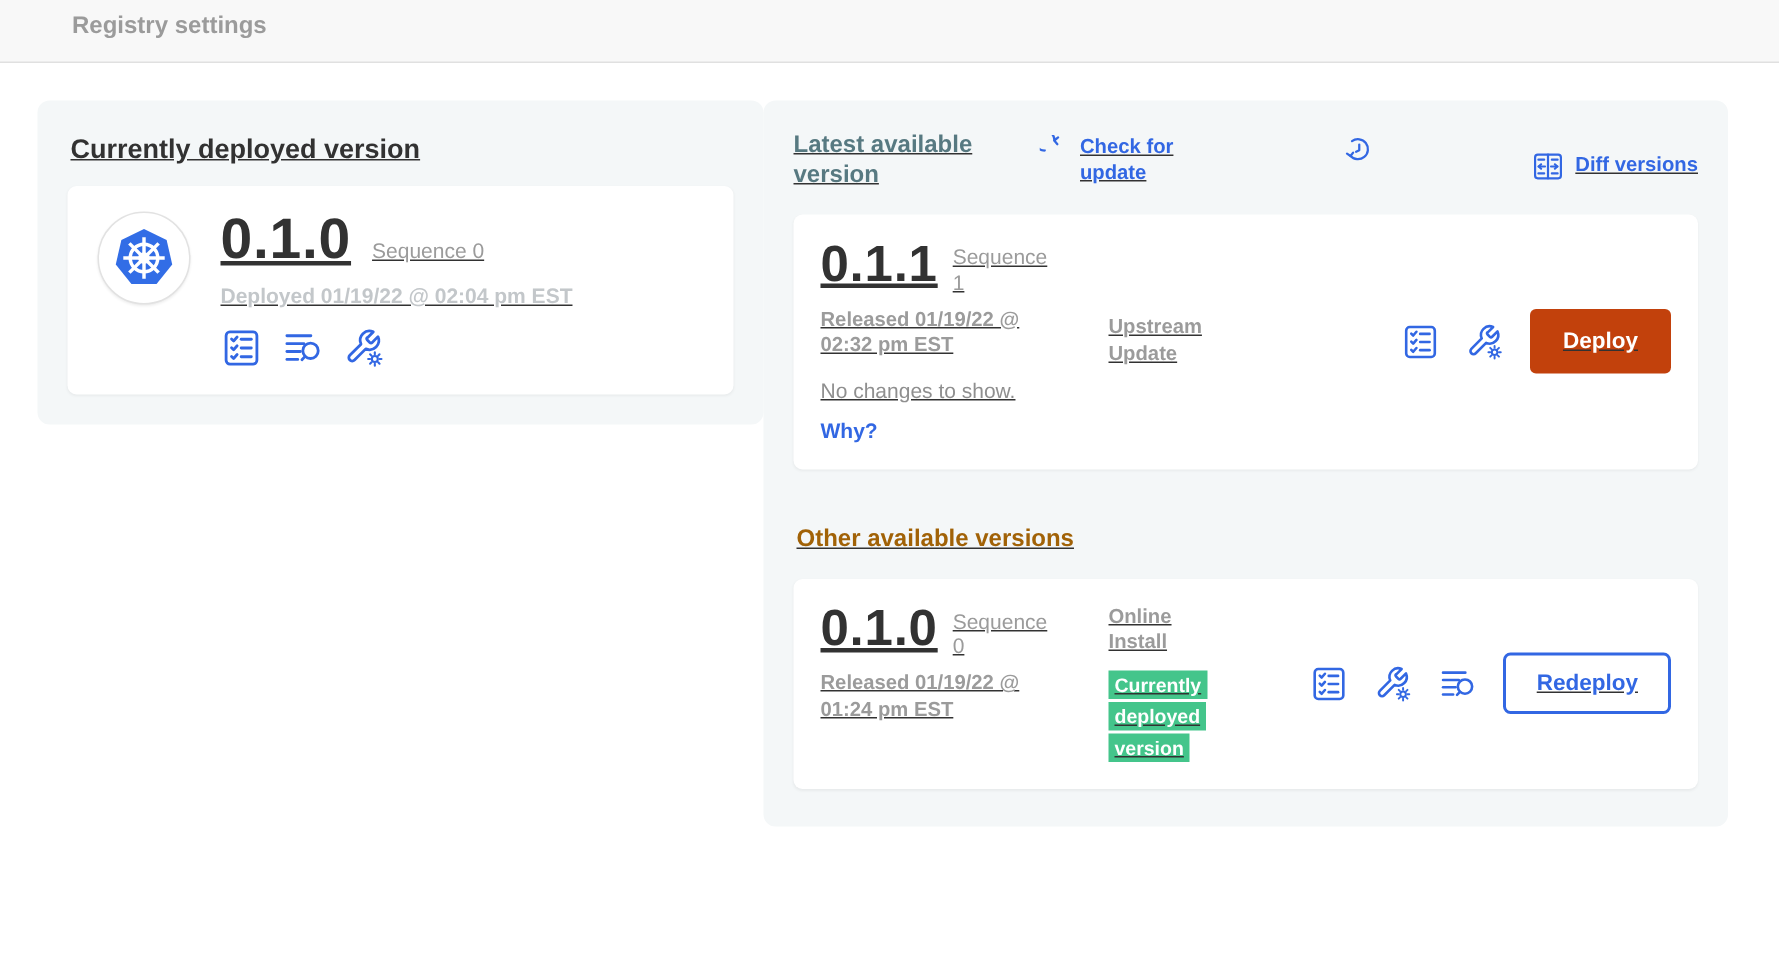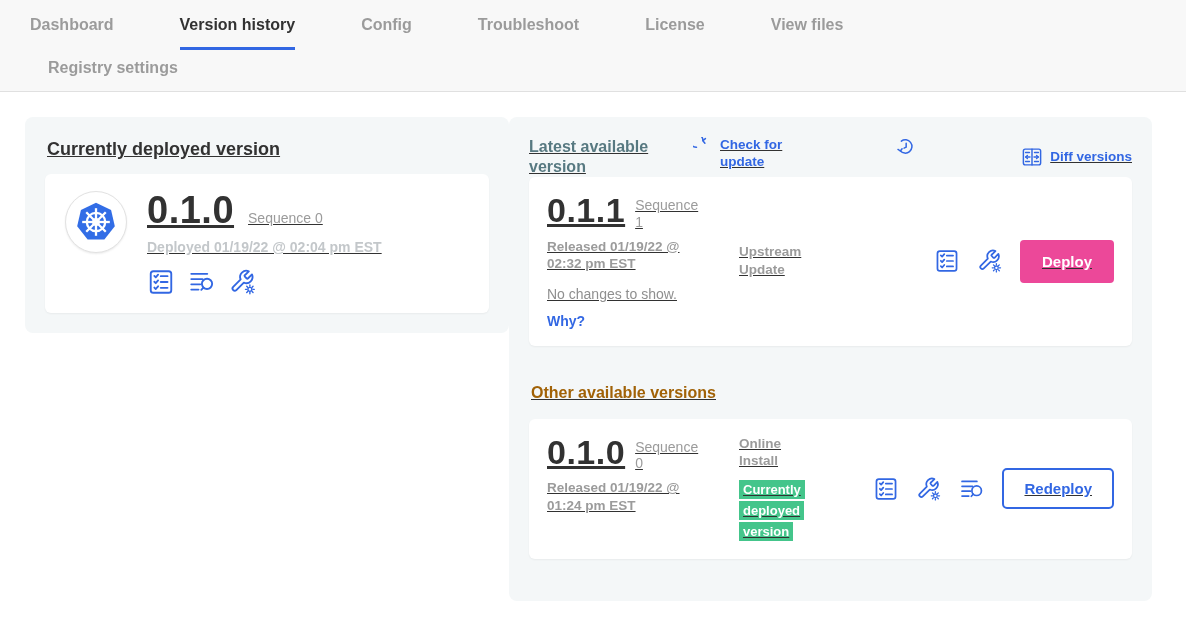--- a/index.html
+++ b/index.html
@@ -94,21 +94,22 @@
   .blue-icon { color: #3267e3; cursor: pointer; display: inline-flex; }
 
   
   .right-panel {
     width: 643px;
     min-height: 484px;
     padding: 20px;
   }
   .panel-header {
     display: flex;
-    align-items: flex-start;
+    align-items: center;
+    margin-bottom: 16px;
   }
   .panel-header h3 {
     width: 142px;
     flex: none;
     font-size: 16px;
     font-weight: 700;
     color: #577981;
     line-height: 1.25;
   }
   .header-actions {
@@ -177,21 +178,21 @@
   }
   .btn {
     border: none;
     border-radius: 4px;
     font-family: inherit;
     font-size: 15px;
     font-weight: 700;
     cursor: pointer;
   }
   .btn-primary {
-    background: #ec4899;
+    background: #c2410c;
     color: #fff;
     padding: 13px 22px;
   }
   .btn-outline {
     background: #fff;
     color: #3267e3;
     border: 2px solid #3267e3;
     border-radius: 5px;
     padding: 10px 20px;
     text-align: center;
@@ -287,28 +288,20 @@
         <line x1="50" y1="50" x2="28.8" y2="28.8"></line>
         <line x1="50" y1="50" x2="71.2" y2="71.2"></line>
         <line x1="50" y1="50" x2="28.8" y2="71.2"></line>
       </g>
       <circle cx="50" cy="50" r="8.5" fill="#ffffff"></circle>
     </symbol>
   </defs>
 </svg>
 
 <nav class="topnav">
-  <div class="tabs-row1">
-    <div class="tab">Dashboard</div>
-    <div class="tab active">Version history</div>
-    <div class="tab">Config</div>
-    <div class="tab">Troubleshoot</div>
-    <div class="tab">License</div>
-    <div class="tab">View files</div>
-  </div>
   <div class="tabs-row2">
     <div class="tab">Registry settings</div>
   </div>
 </nav>
 
 <main class="content">
 
   <section class="panel left-card">
     <h2>Currently deployed version</h2>
     <div class="deployed-card">

